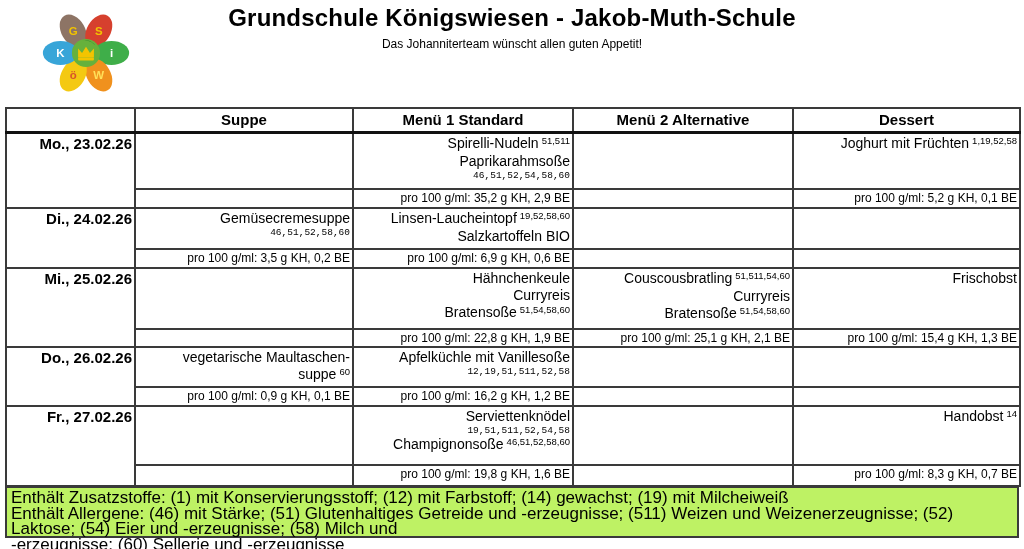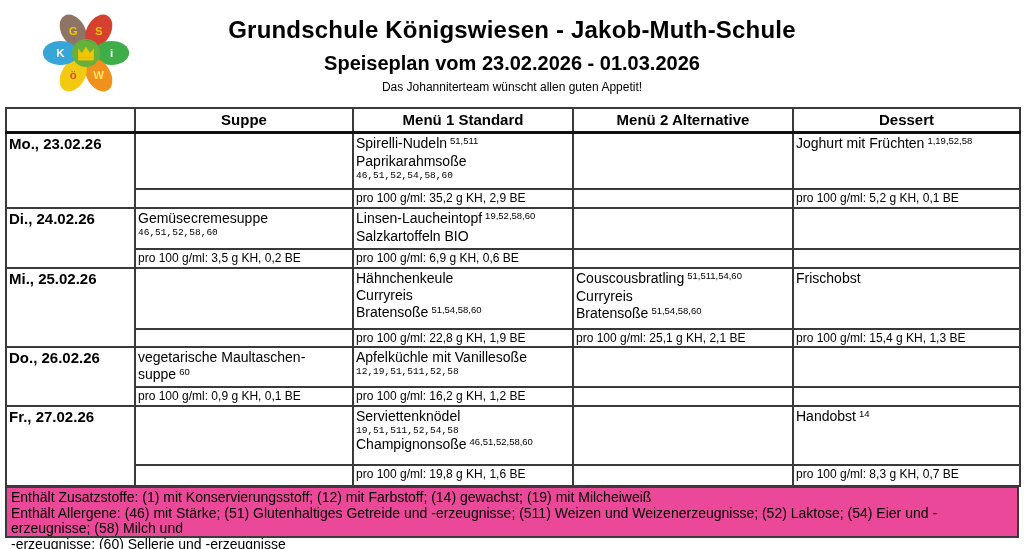--- a/index.html
+++ b/index.html
@@ -1,46 +1,46 @@
 <!DOCTYPE html>
 <html><head>
 <meta charset="utf-8">
 <style>
   * { margin:0; padding:0; box-sizing:border-box; }
   html,body { background:#fff; }
   body { font-family:"Liberation Sans", sans-serif; color:#000; }
   #page { position:relative; width:1024px; height:549px; background:#fff; overflow:hidden; }
 
   
-  .hdr-title   { text-align:center; font-weight:bold; font-size:24px; padding-top:16px; letter-spacing:0.2px; }
+  .hdr-title   { text-align:center; font-weight:bold; font-size:24px; padding-top:4px; letter-spacing:0.2px; }
   .hdr-sub     { text-align:center; font-weight:bold; font-size:20px; margin-top:8px; }
   .hdr-tag     { text-align:center; font-size:12px; margin-top:5px; }
   .logo-left   { position:absolute; left:42px; top:6px; width:88px; height:94px; }
   .logo-right  { position:absolute; left:893px; top:4px; width:92px; height:94px; }
 
   
   table.menu { position:absolute; left:5px; top:107px; width:1014px;
                border-collapse:collapse; table-layout:fixed; }
   table.menu, table.menu th, table.menu td { border:2px solid #3a3a3a; }
   table.menu th { font-size:15px; font-weight:bold; height:24px; text-align:center;
                   border-bottom:3px solid #111; background:#fff; padding:1px 0; }
-  table.menu td { text-align:left; vertical-align:top; padding:1px 2px; overflow:hidden; }
+  table.menu td { text-align:right; vertical-align:top; padding:1px 2px; overflow:hidden; }
   td.date-cell { font-weight:bold; font-size:15px; padding-top:3px; vertical-align:top; }
   td.food-cell { border-bottom:1px solid #8a8a8a; }
   td.pro-cell  { border-top:1px solid #8a8a8a; font-size:12px; vertical-align:middle;
                  padding:0 2px 2px 2px; }
   .food-line   { font-size:14px; line-height:17px; }
   .small-line  { font-size:9.5px; line-height:11px;font-family:Liberation Mono, monospace; }
   .sup         { font-size:9.5px; position:relative; top:-4px; margin-left:3px; letter-spacing:0; }
 
   
   .footnotes { position:absolute; left:5px; top:486px; width:1014px; height:52px;
                border:2px solid #3a3a3a; border-top-width:2px;
-               font-size:14px; line-height:15.5px; padding:2px 4px; text-align:left;
-               background:#ec4899; }
+               font-size:17px; line-height:15.5px; padding:2px 4px; text-align:left;
+               background:#bef264; }
 
   svg text { font-family:"Liberation Sans", sans-serif; }
 </style>
 </head>
 <body>
 
 <div id="page">
 
   <div class="logo-left">
     <svg viewBox="-50 -50 100 100" width="88" height="94">
@@ -60,21 +60,20 @@
         <text x="29" y="4" font-size="13" font-weight="bold" text-anchor="middle" fill="#ffffff">i</text>
         <text x="14.5" y="29" font-size="13" font-weight="bold" text-anchor="middle" fill="#ffe05a">W</text>
         <text x="-14.5" y="29" font-size="13" font-weight="bold" text-anchor="middle" fill="#d8542b">ö</text>
         <text x="-29" y="4" font-size="13" font-weight="bold" text-anchor="middle" fill="#ffffff">K</text>
       </g>
     </svg>
   </div>
 
 
   <div class="hdr-title">Grundschule Königswiesen - Jakob-Muth-Schule</div>
-  <div class="hdr-sub">Speiseplan vom 23.02.2026 - 01.03.2026</div>
   <div class="hdr-tag">Das Johanniterteam wünscht allen guten Appetit!</div>
 
   <table class="menu">
     <colgroup>
       <col style="width:129px">
         <col style="width:218px">
         <col style="width:220px">
       <col style="width:220px">
         <col style="width:227px">
     </colgroup>

